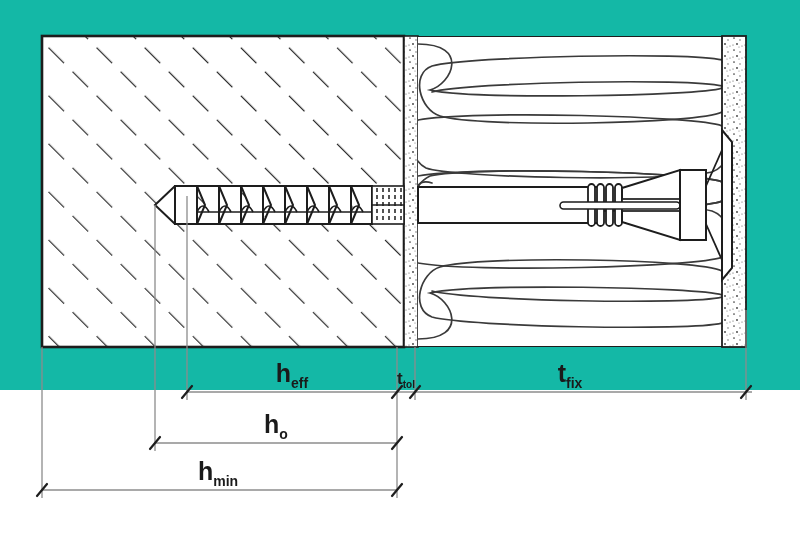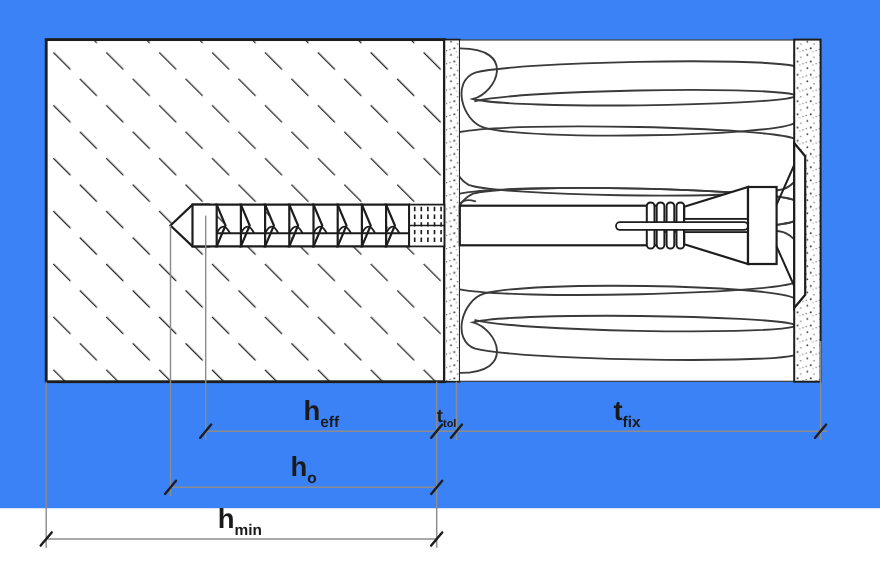--- a/index.html
+++ b/index.html
@@ -1,18 +1,18 @@
 <!DOCTYPE html>
 <html><head>
 <meta charset="utf-8">
 <style>
   html,body{margin:0;padding:0;background:#ffffff;}
   body{width:800px;height:533px;overflow:hidden;
        font-family:"Liberation Sans",sans-serif;}
-  #stage{position:relative;width:800px;height:462px;background:#3b82f6;}
+  #stage{position:relative;width:800px;height:390px;background:#14b8a6;}
   svg.diagram{position:absolute;left:0;top:0;width:800px;height:533px;display:block;}
   .dimlabel{font-family:"Liberation Sans",sans-serif;font-weight:bold;fill:#1a1a1a;}
   .dimlabel .base{font-size:25px;}
   .dimlabel .sub{font-size:14px;}
   .dimlabel.small .base{font-size:17px;}
   .dimlabel.small .sub{font-size:10px;}
 </style>
 </head>
 <body>
 

